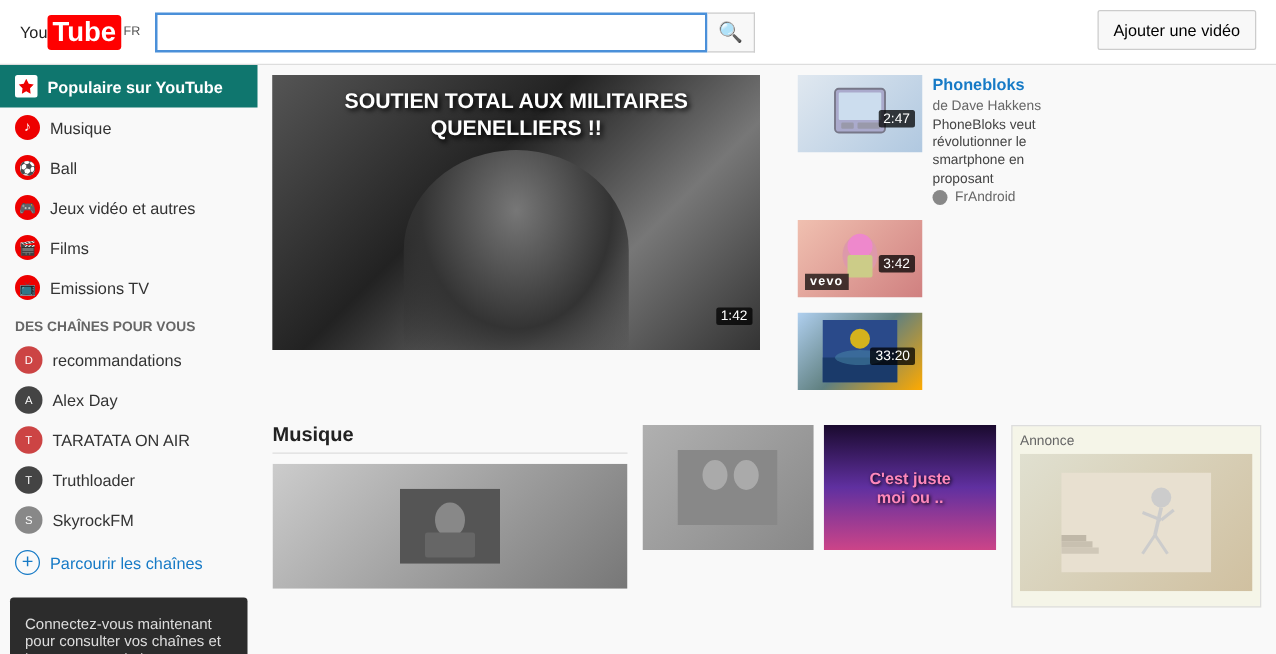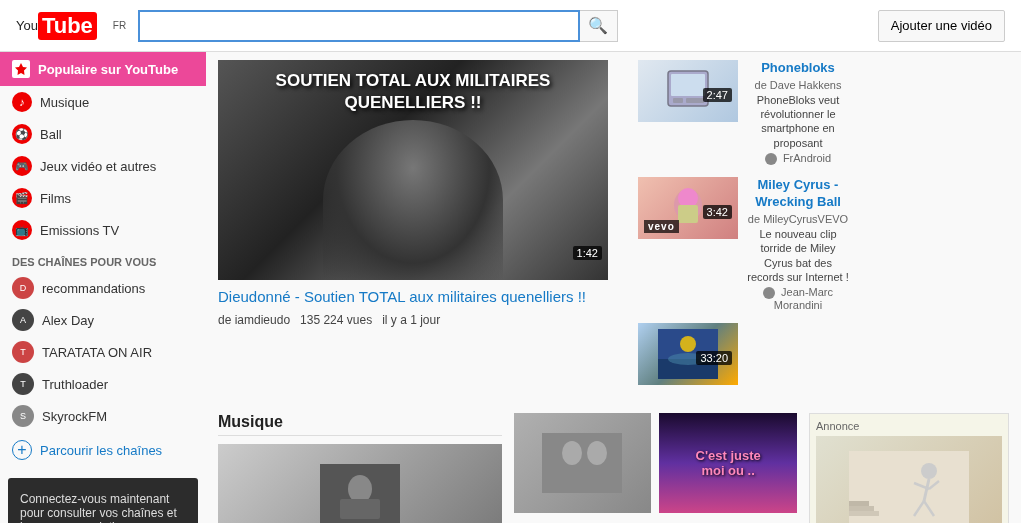--- a/index.html
+++ b/index.html
@@ -3,21 +3,20 @@
   <meta charset="utf-8">
   <style>
     * { box-sizing: border-box; margin: 0; padding: 0; }
     body { font-family: Arial, sans-serif; font-size: 13px; background: #f9f9f9; color: #222; }
 
     
     #header {
       background: #fff;
       border-bottom: 1px solid #ddd;
       display: flex;
-      align-items: center;
       padding: 8px 16px;
       gap: 12px;
       height: 52px;
     }
     #logo-area {
       display: flex;
       align-items: center;
       gap: 2px;
     }
     .yt-logo-box {
@@ -27,21 +26,21 @@
     }
     .yt-logo-you { color: #222; }
     .yt-logo-tube {
       background: #f00;
       color: #fff;
       padding: 1px 4px;
       border-radius: 3px;
       font-size: 22px;
       font-weight: bold;
     }
-    .yt-logo-fr { font-size: 10px; color: #555; margin-left: 16px; vertical-align: super; }
+    .yt-logo-fr { font-size: 10px; color: #555; margin-left: 2px; vertical-align: super; }
     #search-bar {
       display: flex;
       align-items: center;
       flex: 1;
       max-width: 480px;
     }
     #search-input {
       flex: 1;
       height: 32px;
       border: 2px solid #4a90d9;
@@ -79,21 +78,21 @@
     }
 
     
     #sidebar {
       width: 206px;
       min-width: 206px;
       background: #f9f9f9;
       padding-bottom: 16px;
     }
     .sidebar-popular-header {
-      background: #ec4899;
+      background: #0f766e;
       color: #fff;
       font-weight: bold;
       font-size: 13px;
       padding: 8px 12px;
       display: flex;
       align-items: center;
       gap: 8px;
     }
     .sidebar-popular-icon {
       width: 18px;
@@ -268,21 +267,21 @@
       width: 100px;
       min-width: 100px;
       height: 62px;
       background: #ccc;
       overflow: hidden;
     }
     .right-thumb-img {
       width: 100%;
       height: 100%;
     }
-    .right-video-info { flex: 1; text-align: center; }
+    .right-video-info { flex: 1; }
     .right-video-title {
       font-size: 13px;
       color: #167ac6;
       font-weight: bold;
       line-height: 1.3;
       margin-bottom: 2px;
     }
     .right-video-channel {
       font-size: 11px;
       color: #666;
@@ -511,28 +510,20 @@
     <div id="hero-section">
 
       <div style="flex:1; max-width:400px;">
         <div class="hero-thumb">
           <div class="hero-bw-image">
             <div class="hero-bw-text">SOUTIEN TOTAL AUX MILITAIRES QUENELLIERS !!</div>
 
             <div style="position:absolute;bottom:0;left:50%;transform:translateX(-50%);width:180px;height:160px;background:radial-gradient(ellipse at 50% 30%, #777 0%, #333 60%, transparent 100%);border-radius:50% 50% 0 0;"></div>
           </div>
           <div class="video-duration-badge">1:42</div>
-        </div>
-        <div class="hero-info" style="margin-top:6px;">
-          <div class="hero-title">Dieudonné - Soutien TOTAL aux militaires quenelliers !!</div>
-          <div class="hero-meta">
-            <span>de iamdieudo</span>&nbsp;&nbsp;
-            <span>135 224 vues</span>&nbsp;&nbsp;
-            <span>il y a 1 jour</span>
-          </div>
         </div>
       </div>
 
       <div id="right-sidebar">
 
         <div class="right-video-item">
           <div class="right-thumb">
             <div class="right-thumb-img thumb-phonebloks">
               <svg width="60" height="50" viewBox="0 0 60 50">
                 <rect x="10" y="5" width="40" height="35" rx="3" fill="#aac" stroke="#778" stroke-width="1.5"></rect>
@@ -558,29 +549,20 @@
           <div class="right-thumb">
             <div class="right-thumb-img thumb-miley">
               <svg width="60" height="50" viewBox="0 0 60 50">
                 <ellipse cx="30" cy="22" rx="14" ry="16" fill="#d9a"></ellipse>
                 <ellipse cx="30" cy="15" rx="10" ry="10" fill="#e8c"></ellipse>
                 <rect x="20" y="22" width="20" height="18" rx="2" fill="#cc8"></rect>
               </svg>
             </div>
             <div class="vevo-badge">vevo</div>
             <div class="video-duration-badge">3:42</div>
-          </div>
-          <div class="right-video-info">
-            <div class="right-video-title">Miley Cyrus - Wrecking Ball</div>
-            <div class="right-video-channel">de MileyCyrusVEVO</div>
-            <div class="right-video-desc">Le nouveau clip torride de Miley Cyrus bat des records sur Internet !</div>
-            <div class="right-video-endorser">
-              <span class="right-video-endorser-icon"></span>
-              <span>Jean-Marc Morandini</span>
-            </div>
           </div>
         </div>
 
         <div class="right-video-item">
           <div class="right-thumb">
             <div class="right-thumb-img thumb-tomorrowland">
               <svg width="60" height="50" viewBox="0 0 60 50">
                 <rect x="0" y="0" width="60" height="50" fill="#2a4a8a"></rect>
                 <circle cx="30" cy="15" r="8" fill="#ffcc00" opacity="0.8"></circle>
                 <rect x="0" y="30" width="60" height="20" fill="#1a3a6a"></rect>

